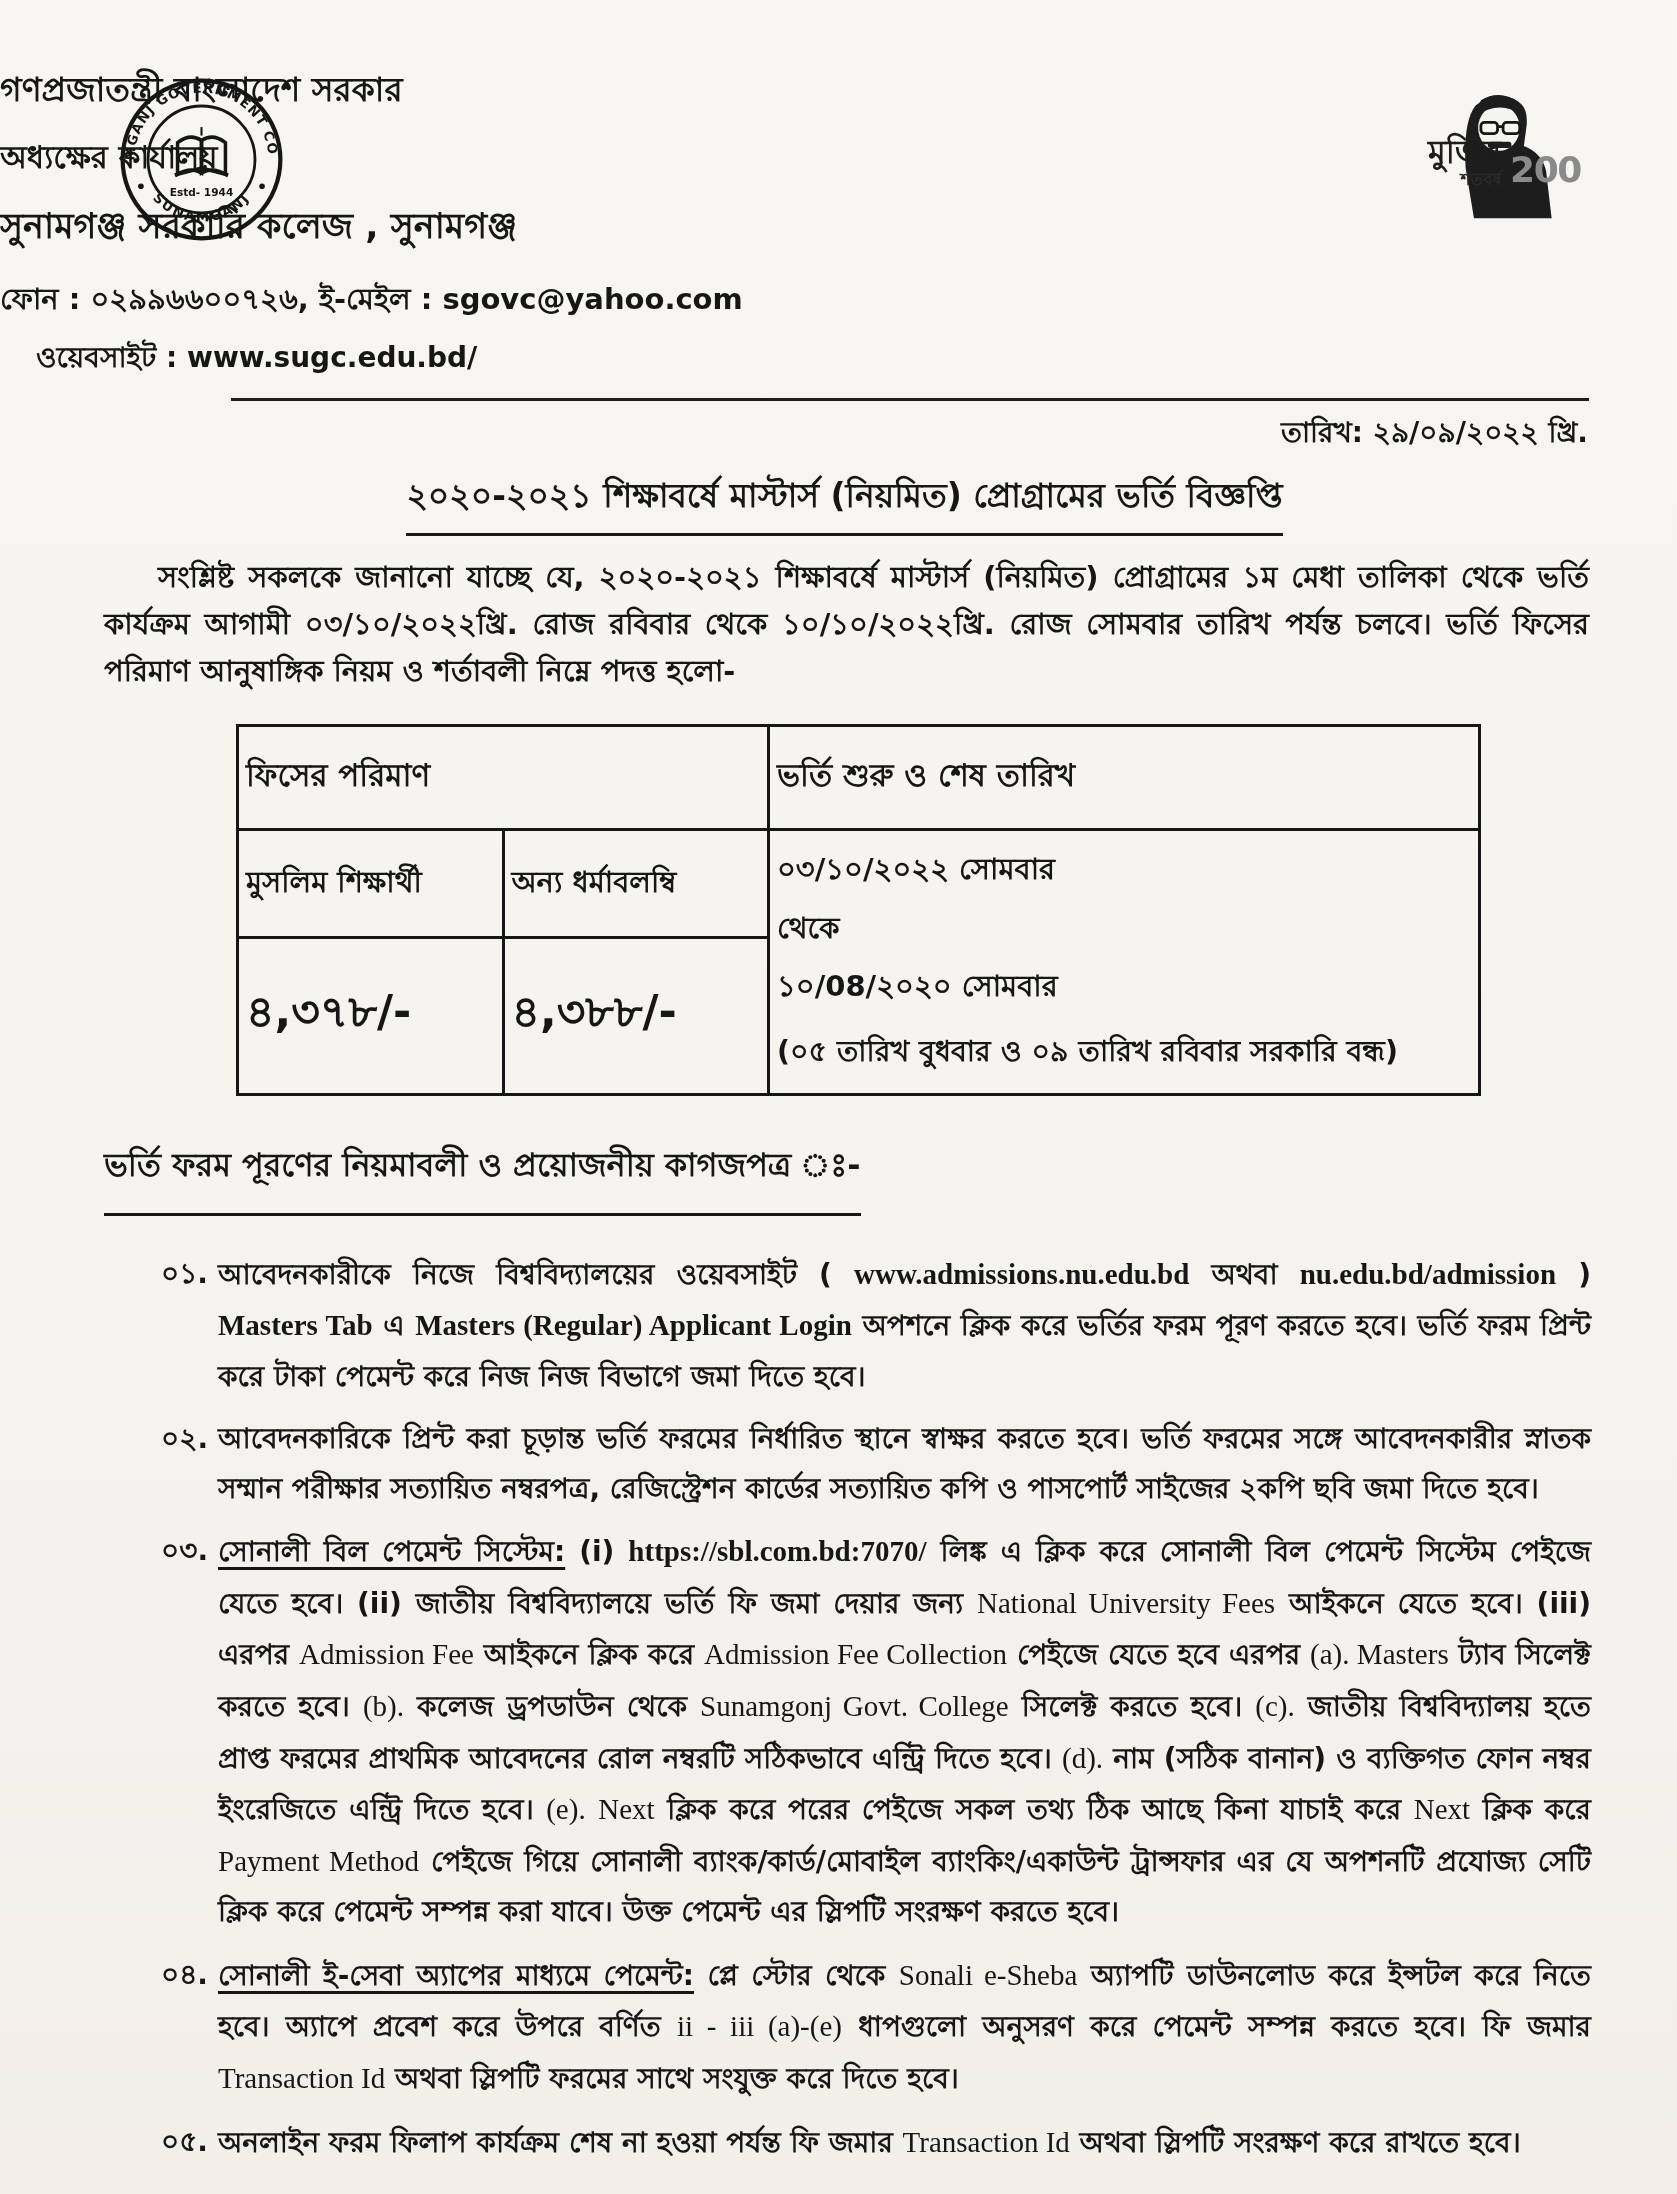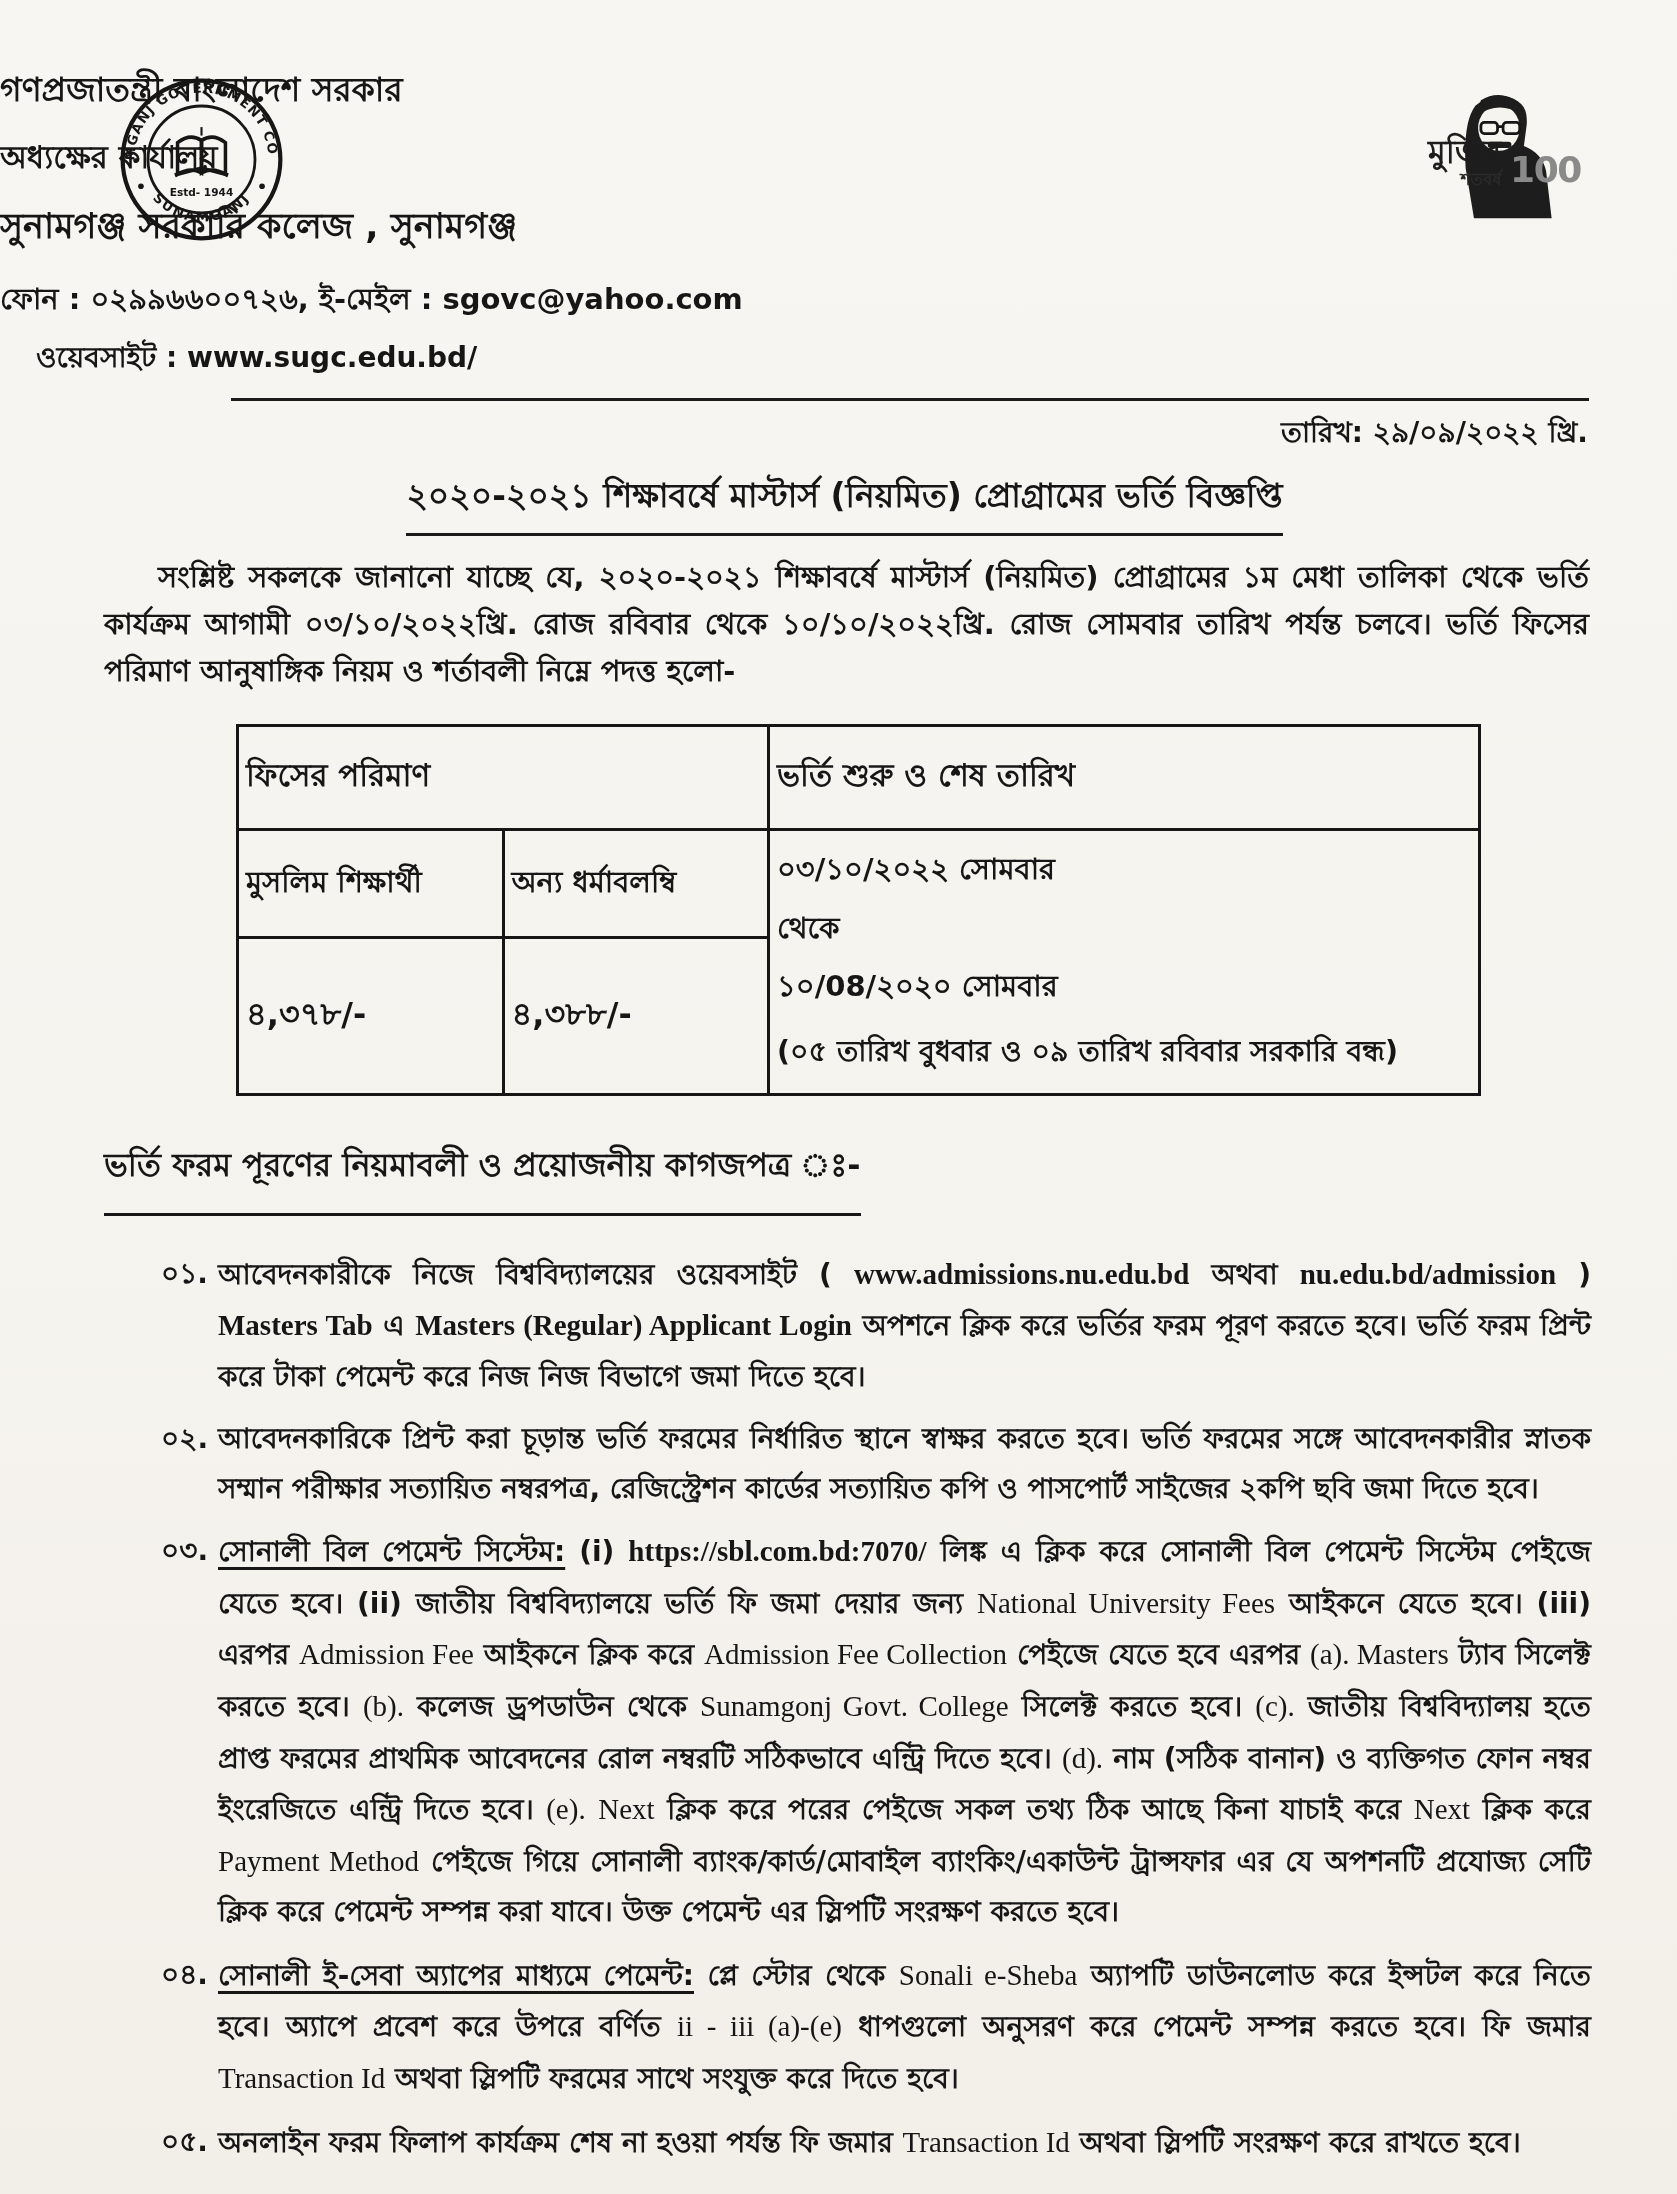--- a/index.html
+++ b/index.html
@@ -27,21 +27,21 @@
   
   .title-wrap{text-align:center;margin-top:12.5px;margin-left:11px;}
   .title{display:inline-block;font-size:33px;font-weight:bold;border-bottom:3.5px solid #1a1a1a;padding-bottom:7px;}
   
   .intro{margin:18px 89px 0 104px;font-size:29px;font-weight:bold;line-height:1.62;text-align:justify;text-indent:54px;}
   
   table.fees{border-collapse:collapse;margin:29px 0 0 236px;table-layout:fixed;width:1208px;}
   table.fees td{border:3.5px solid #161616;vertical-align:middle;padding:5.6px 7px;}
   .t-head{font-size:31px;font-weight:bold;height:89px;}
   .t-sub{font-size:29px;font-weight:bold;height:82px;}
-  .t-fee{font-size:32px;font-weight:bold;height:125px;}
+  .t-fee{font-size:44px;font-weight:bold;height:125px;}
   .t-dates{font-size:29px;font-weight:bold;}
   .t-dates .dl{margin:9.7px 0;}
   .t-dates .dl-last{margin-top:18px;font-size:28.5px;}
   
   .rules-heading-wrap{margin:44px 0 0 104px;}
   .rules-heading{display:inline-block;font-size:32px;font-weight:bold;border-bottom:3.5px solid #161616;padding-bottom:19px;}
   .rules{margin:33px 87px 0 161px;}
   .rule{display:flex;margin-top:12.5px;font-size:28px;font-weight:bold;line-height:1.78;}
   .rule-no{flex:none;width:57px;}
   .rule-body{flex:1;text-align:justify;}
@@ -89,21 +89,21 @@
         <path d="M40 48 q32 -22 64 -2 l-4 -18 q-28 -18 -54 -2 z" fill="#1d1d1d"></path>
         <rect x="46" y="58" width="24" height="16" rx="5" fill="none" stroke="#161616" stroke-width="4"></rect>
         <rect x="78" y="58" width="24" height="16" rx="5" fill="none" stroke="#161616" stroke-width="4"></rect>
         <line x1="70" y1="64" x2="78" y2="64" stroke="#161616" stroke-width="4"></line>
         <rect x="56" y="86" width="34" height="9" rx="4" fill="#1d1d1d"></rect>
       </svg>
       <div class="mujib-texts">
         <span class="mujib-word1">মুজিব</span>
         <span class="mujib-word2">শতবর্ষ</span>
       </div>
-      <div class="mujib-100">100</div>
+      <div class="mujib-100">200</div>
     </div>
 
     <div class="hc">
       <div class="h-govt">গণপ্রজাতন্ত্রী বাংলাদেশ সরকার</div>
       <div class="h-office">অধ্যক্ষের কার্যালয়</div>
       <div class="h-college">সুনামগঞ্জ সরকারি কলেজ , সুনামগঞ্জ</div>
       <div class="h-contact">ফোন : ০২৯৯৬৬০০৭২৬, ই-মেইল : sgovc@yahoo.com</div>
       <div class="h-web">ওয়েবসাইট : www.sugc.edu.bd/</div>
     </div>
   </div>

